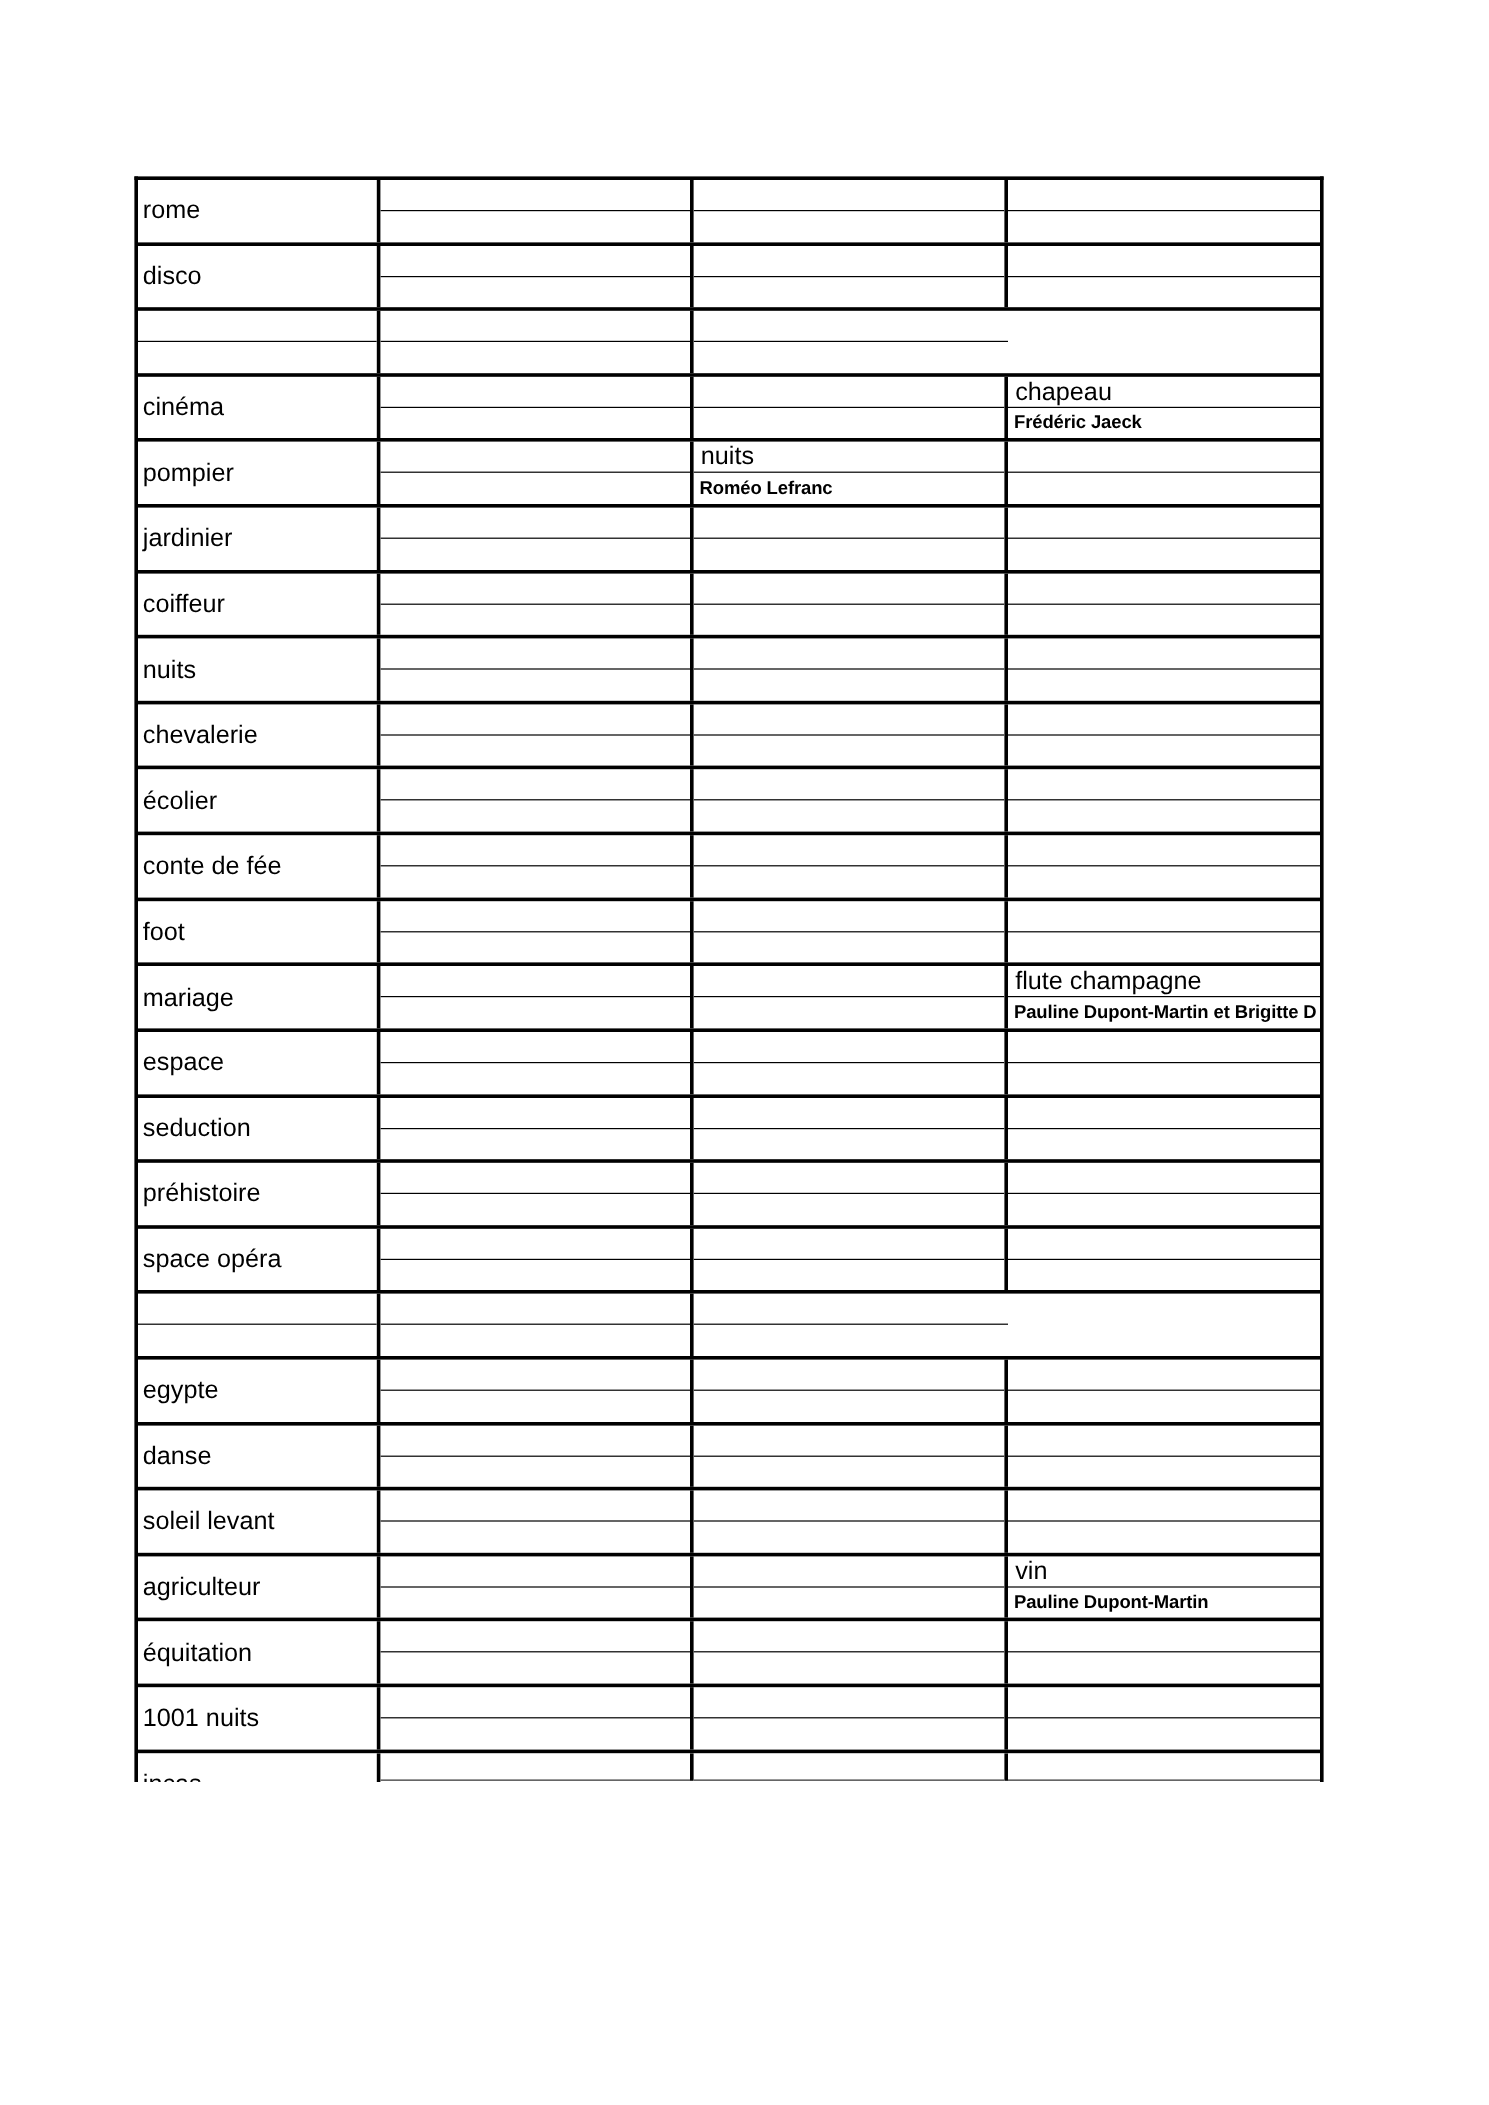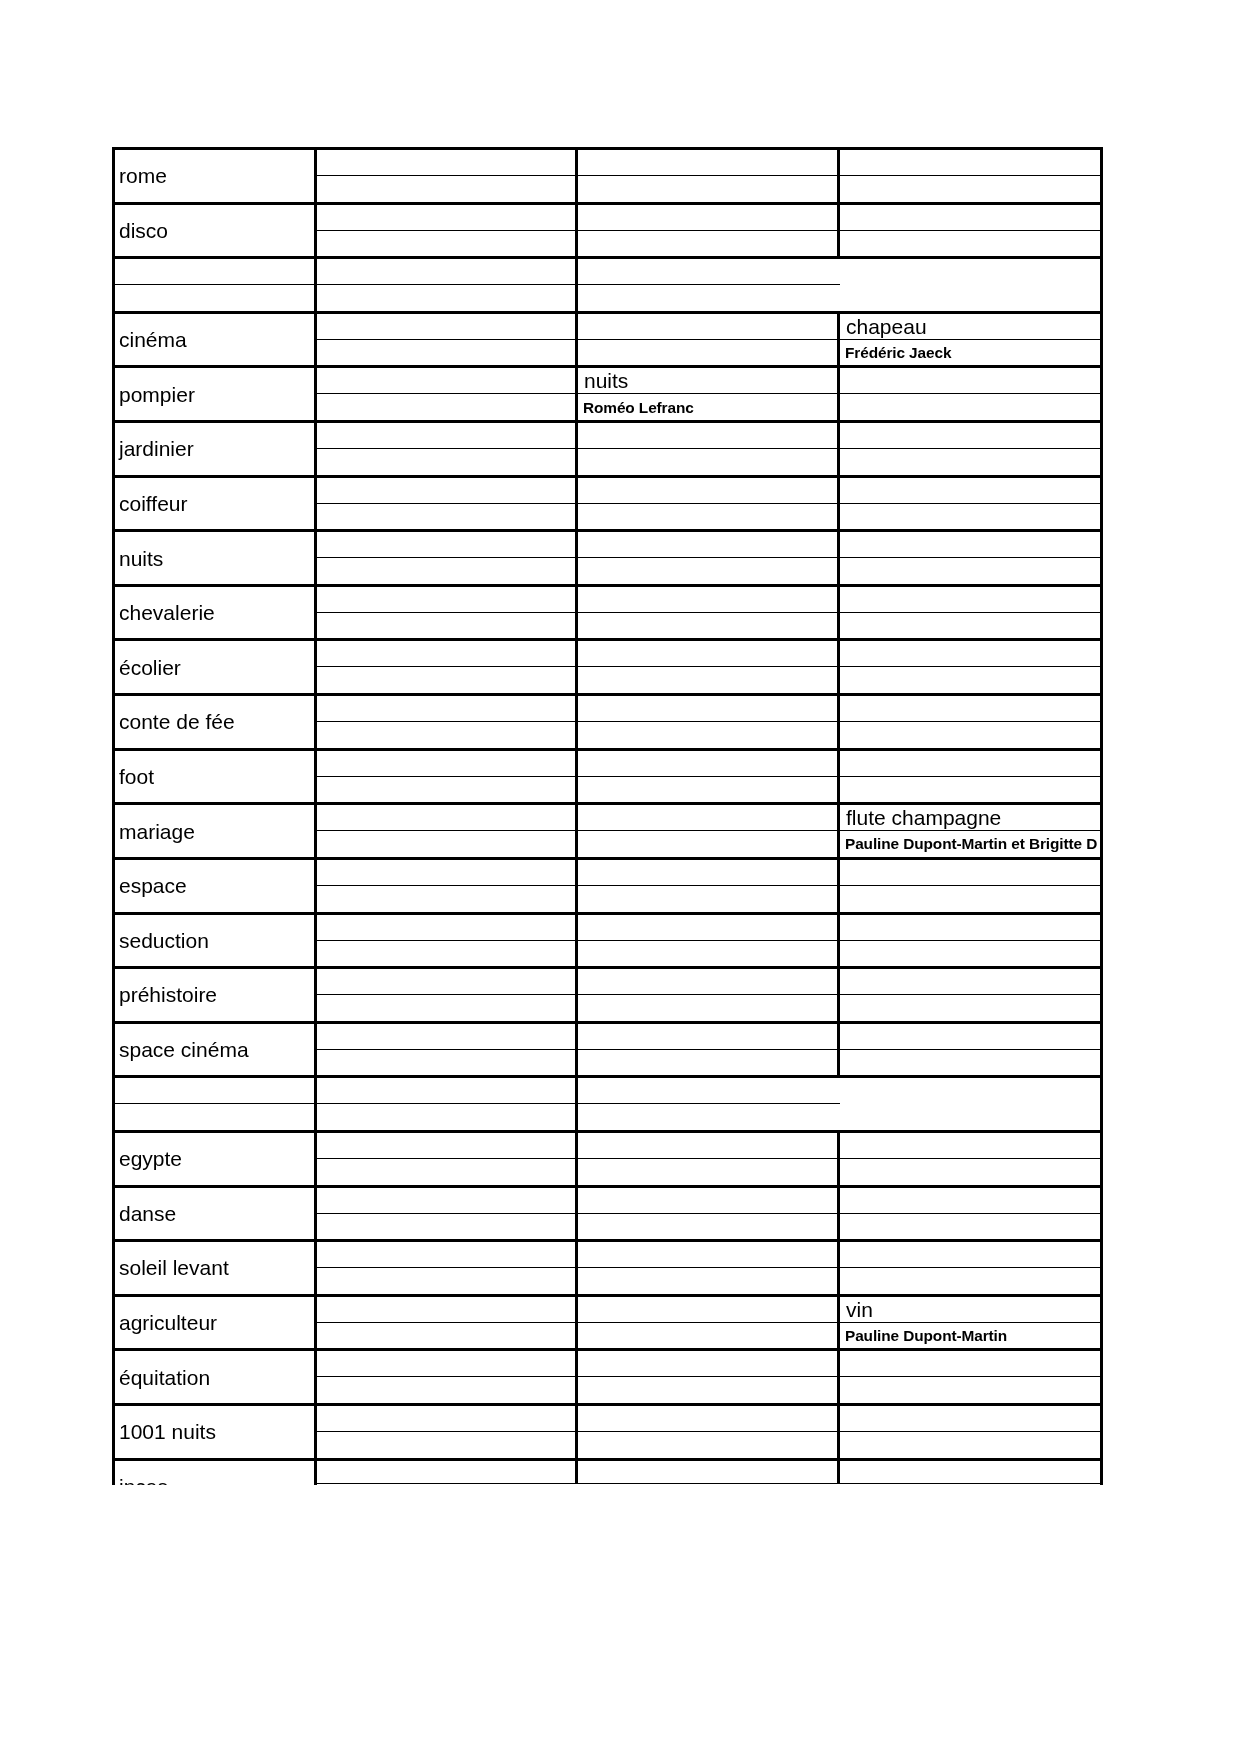--- a/index.html
+++ b/index.html
@@ -513,21 +513,21 @@
             <span class="item"></span>
           </div>
       <div class="sub2">
             <span class="person"></span>
           </div>
     </div>
   </div>
 
   <div class="row">
     <div class="cell c1">
-      <span class="label">space cinéma</span>
+      <span class="label">space opéra</span>
     </div>
     <div class="cell colcell">
       <div class="sub1">
             <span class="item"></span>
           </div>
       <div class="sub2">
             <span class="person"></span>
           </div>
     </div>
     <div class="cell colcell">

